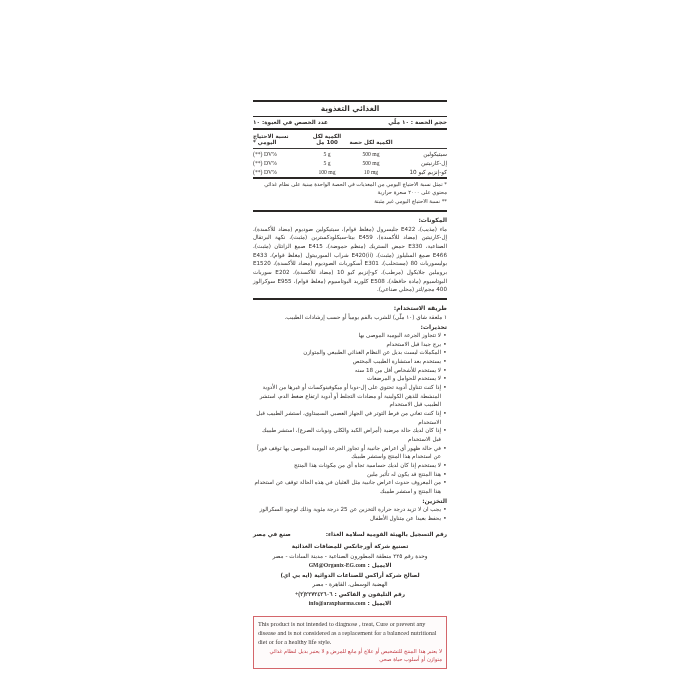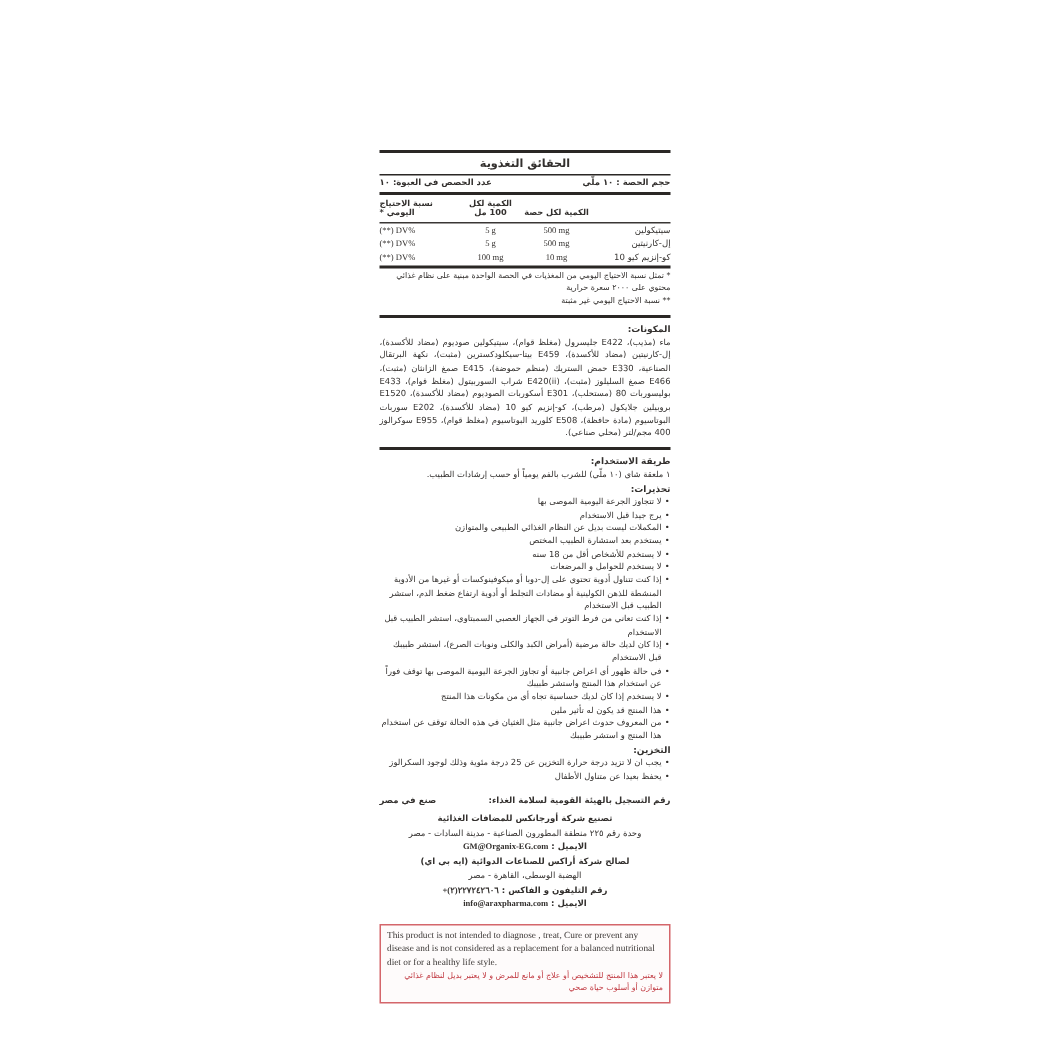--- a/index.html
+++ b/index.html
@@ -62,21 +62,21 @@
   }
   .disclaimer .ar{color:#c13a42;font-size:5.3px;line-height:1.5;margin-top:2px;}
 </style>
 </head>
 <body>
 
 <div class="label">
 
   <div>
     <div class="rule-thick"></div>
-    <div class="nf-title">الحقائق التغذوية</div>
+    <div class="nf-title">الغذائي التغذوية</div>
     <div class="rule-med"></div>
     <div class="serving-row">
       <span>حجم الحصة : ١٠ ملّي</span>
       <span>عدد الحصص في العبوة: ١٠</span>
     </div>
     <div class="rule-thick"></div>
 
     <div class="nf-table">
       <div class="th c-name"></div>
       <div class="th c-serv">الكمية لكل حصة</div>

